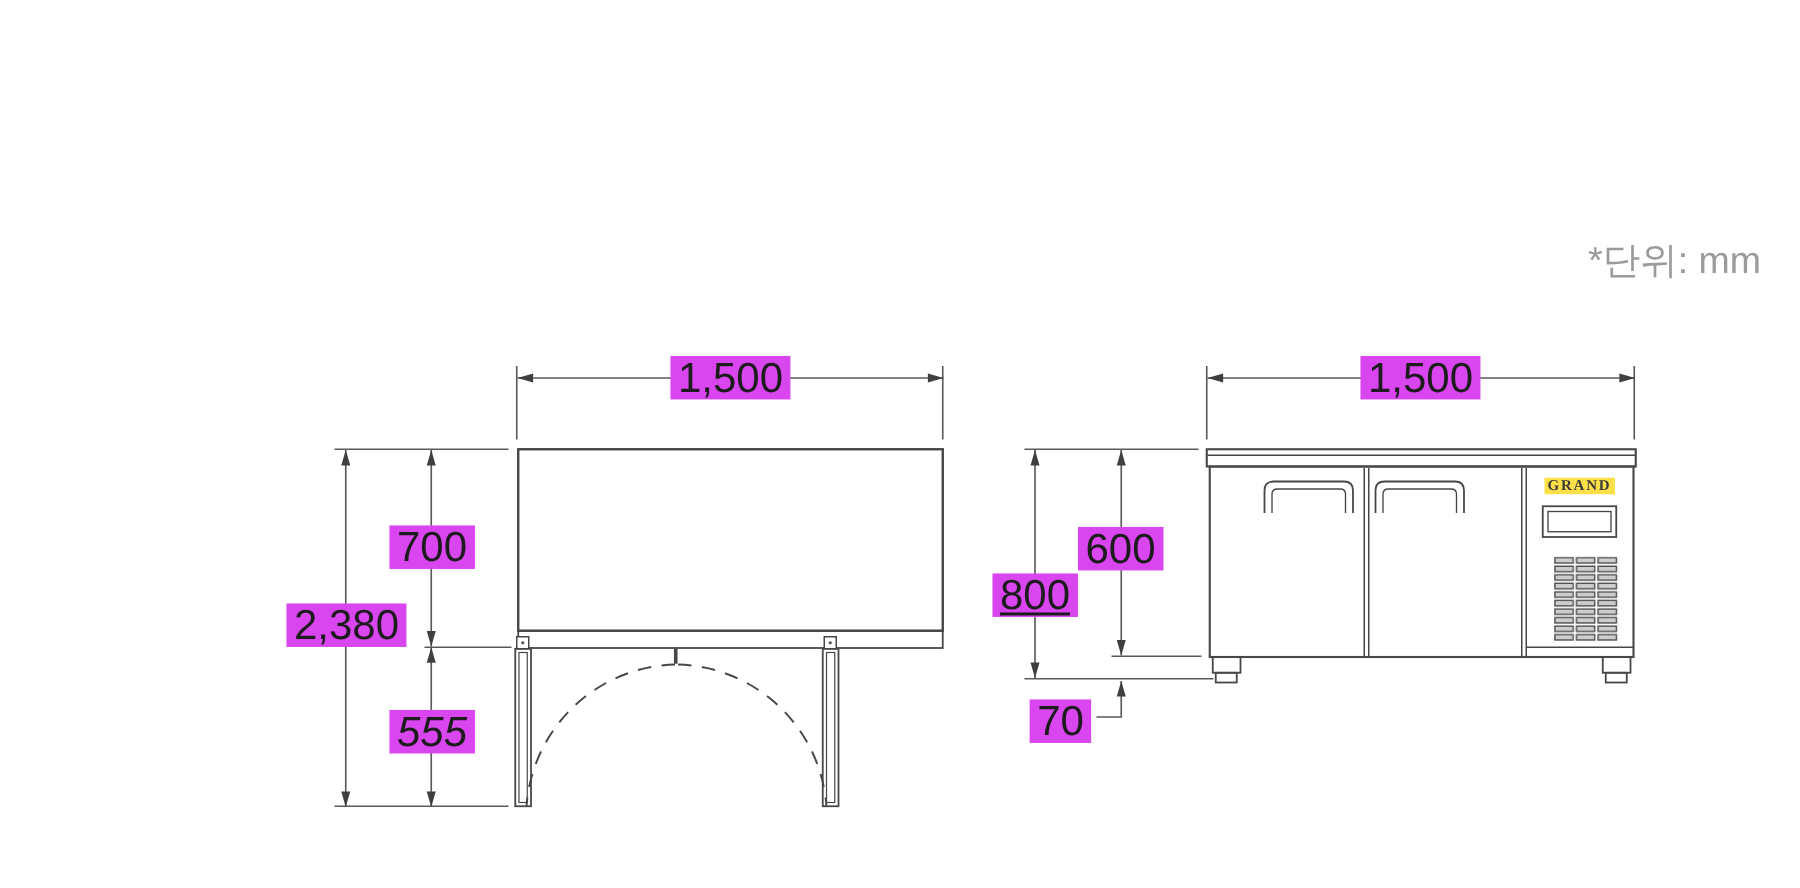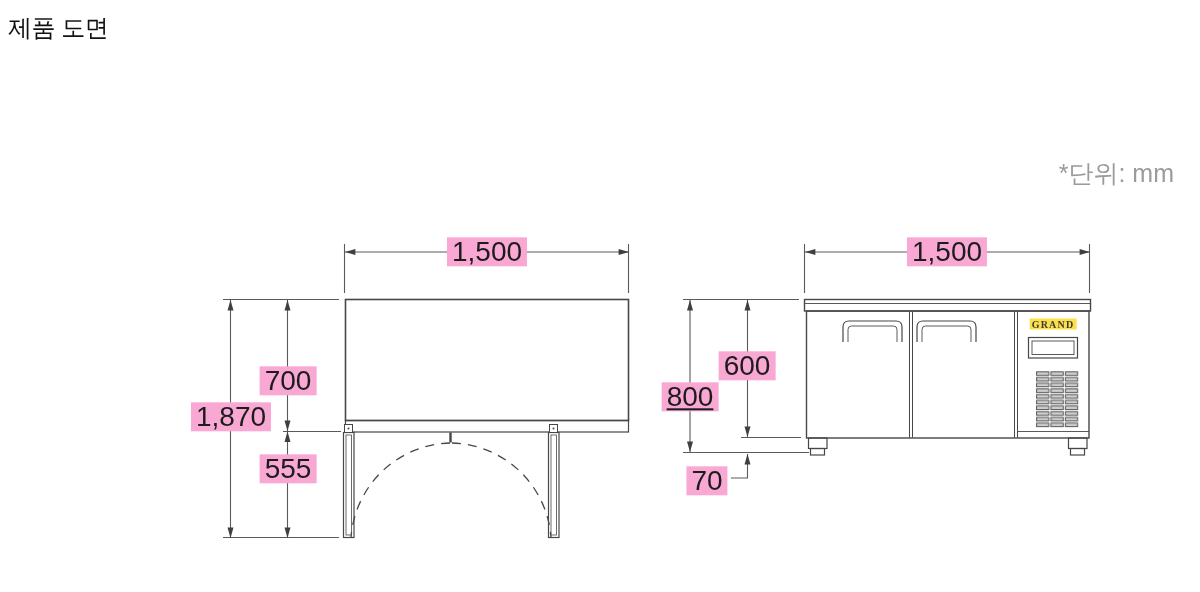--- a/index.html
+++ b/index.html
@@ -11,35 +11,34 @@
     position:absolute; left:8px; top:12px;
     font-size:24px; color:#121212; letter-spacing:-0.5px;
   }
   .unit-note {
     position:absolute; right:26px; top:157px;
     font-size:25px; color:#9b9b9b;
   }
   .drawing-svg { position:absolute; left:0; top:0; }
   .dim {
     position:absolute; transform:translate(-50%,-50%);
-    font-size:28px; color:#1c1c1c; background:#f9a8d4;
+    font-size:28px; color:#1c1c1c; background:#d946ef;
     padding:0 5px; line-height:1.05; white-space:nowrap;
   }
   .brand {
     position:absolute; transform:translate(-50%,-50%);
     font-family:"Liberation Serif", serif; font-size:10px; font-weight:bold;
     letter-spacing:1.2px; color:#3a3a3a; background:#fde047; padding:0 2px;
   }
 </style>
 </head>
 <body>
 
 <div class="canvas">
 
-  <div class="page-title">제품 도면</div>
   <div class="unit-note">*단위: mm</div>
 
   <svg class="drawing-svg" width="1200" height="592" viewBox="0 0 1200 592">
     <defs>
       <marker id="arw" viewBox="0 0 12 8" refX="11.2" refY="4" markerWidth="12" markerHeight="8" orient="auto-start-reverse" markerUnits="userSpaceOnUse">
         <path d="M0.8,1 L11.2,4 L0.8,7 Z" fill="#3f3f3f"></path>
       </marker>
       <pattern id="grille" x="1036" y="371" width="14.4" height="5.7" patternUnits="userSpaceOnUse">
         <rect x="0.6" y="0.8" width="12.2" height="3.6" fill="#cdcdcd" stroke="#474747" stroke-width="0.9"></rect>
       </pattern>
@@ -140,23 +139,23 @@
 
       <path d="M805,252 H1090" marker-start="url(#arw)" marker-end="url(#arw)"></path>
       <path d="M690,300 V452" marker-start="url(#arw)" marker-end="url(#arw)"></path>
       <path d="M747.5,300 V437" marker-start="url(#arw)" marker-end="url(#arw)"></path>
 
       <path d="M731,478 H747.5 V454" marker-end="url(#arw)"></path>
     </g>
   </svg>
 
   <div class="dim" style="left:487px; top:252px;">1,500</div>
-  <div class="dim" style="left:231px; top:417px;">1,870</div>
-  <div class="dim" style="left:288px; top:365px;margin-top:16px;">700</div>
-  <div class="dim" style="left:288px; top:469px;">555</div>
+  <div class="dim" style="left:231px; top:417px;">2,380</div>
+  <div class="dim" style="left:288px; top:365px;">700</div>
+  <div class="dim" style="left:288px; top:488px;font-style:italic;">555</div>
 
   <div class="dim" style="left:947px; top:252px;">1,500</div>
   <div class="dim" style="left:690px; top:397px;text-decoration:underline;">800</div>
   <div class="dim" style="left:747px; top:366px;">600</div>
   <div class="dim" style="left:707px; top:481px;">70</div>
 
   <div class="brand" style="left:1053px; top:324px;">GRAND</div>
 
 </div>
 

